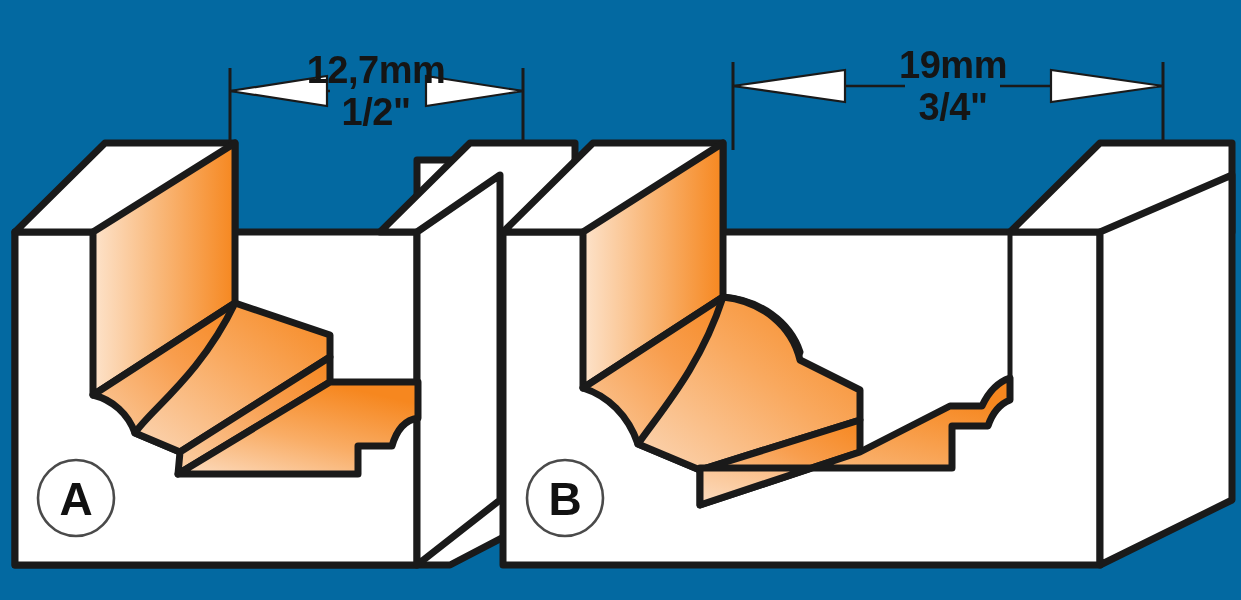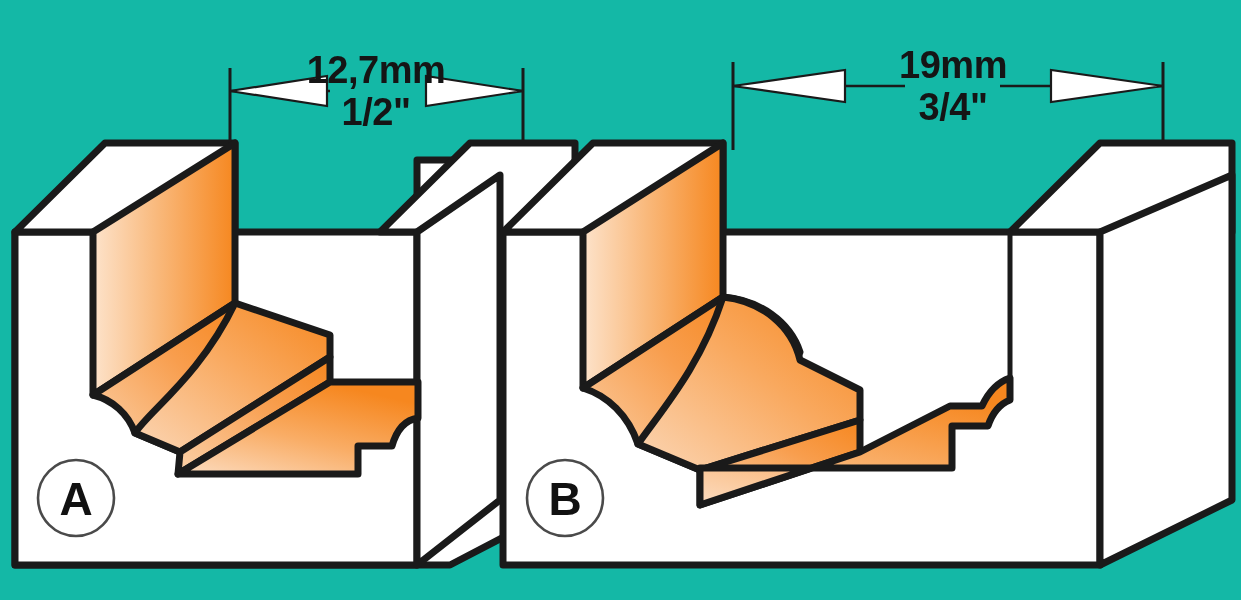--- a/index.html
+++ b/index.html
@@ -10,21 +10,21 @@
   body {
     width: 1241px;
     height: 600px;
     font-family: "Liberation Sans", sans-serif;
     overflow: hidden;
   }
   #illustration-root {
     position: relative;
     width: 1241px;
     height: 600px;
-    background: #14b8a6;
+    background: #0369a1;
   }
   svg.figure {
     display: block;
     width: 1241px;
     height: 600px;
   }
   .dim-text {
     font-family: "Liberation Sans", sans-serif;
     font-weight: bold;
     font-size: 38px;

